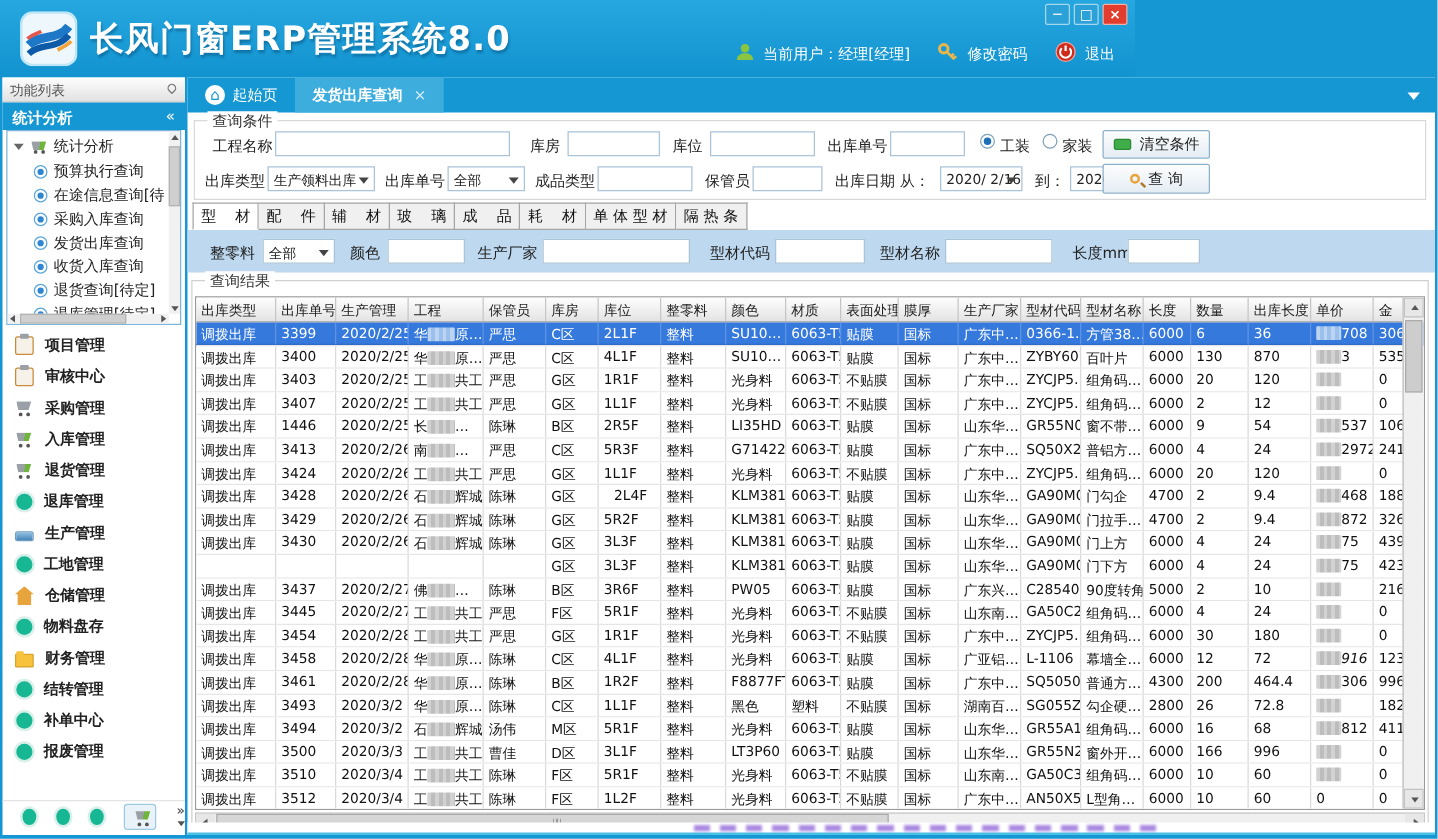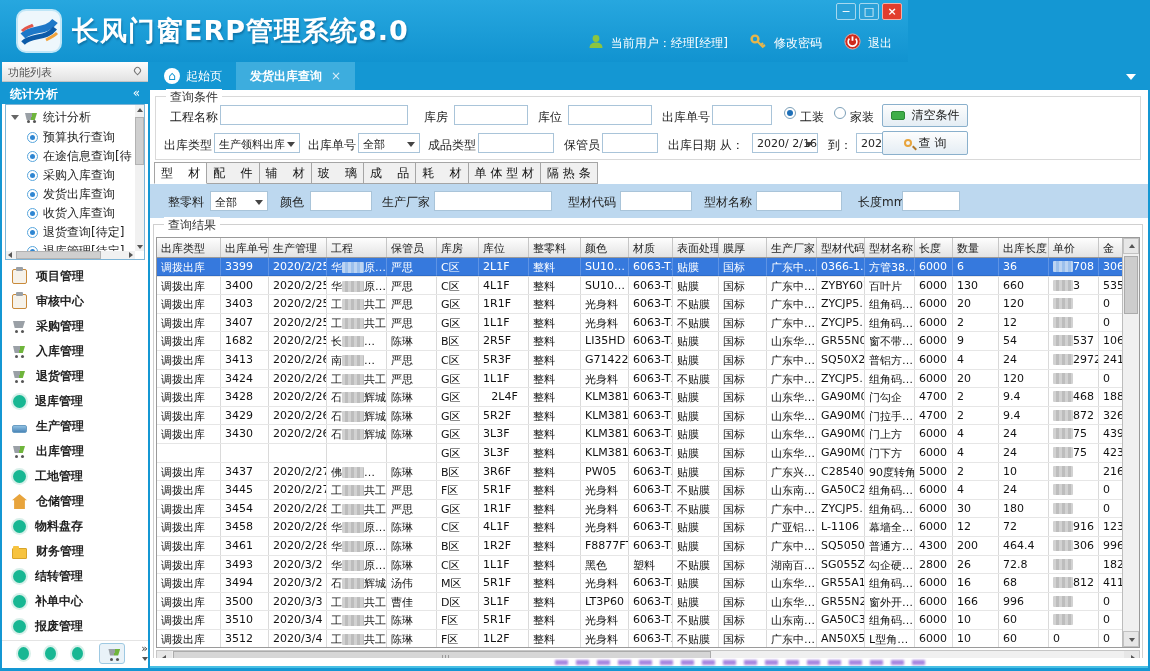--- a/index.html
+++ b/index.html
@@ -288,24 +288,20 @@
       </div>
       <div class="menu-item">
         <span class="ic ic-dot-icon"></span>
         <span>退库管理</span>
       </div>
       <div class="menu-item">
         <span class="ic ic-production-icon"></span>
         <span>生产管理</span>
       </div>
       <div class="menu-item">
-        <span class="ic ic-cart-green-icon"></span>
-        <span>出库管理</span>
-      </div>
-      <div class="menu-item">
         <span class="ic ic-dot-icon"></span>
         <span>工地管理</span>
       </div>
       <div class="menu-item">
         <span class="ic ic-warehouse-icon"></span>
         <span>仓储管理</span>
       </div>
       <div class="menu-item">
         <span class="ic ic-dot-icon"></span>
         <span>物料盘存</span>
@@ -478,21 +474,21 @@
             <div class="gr-cell" style="width: 52px;">整料</div>
             <div class="gr-cell" style="width: 48px;">SU10…</div>
             <div class="gr-cell" style="width: 44px;">6063-T5</div>
             <div class="gr-cell" style="width: 46px;">贴膜</div>
             <div class="gr-cell" style="width: 48px;">国标</div>
             <div class="gr-cell" style="width: 50px;">广东中…</div>
             <div class="gr-cell" style="width: 48px;">ZYBY607</div>
             <div class="gr-cell" style="width: 50px;">百叶片</div>
             <div class="gr-cell" style="width: 38px;">6000</div>
             <div class="gr-cell" style="width: 46px;">130</div>
-            <div class="gr-cell" style="width: 50px;">660</div>
+            <div class="gr-cell" style="width: 50px;">870</div>
             <div class="gr-cell" style="width: 50px;"><span class="pxblur" style="width: 20px;"></span>3</div>
             <div class="gr-cell" style="width: 26px;">535</div>
           </div>
           <div class="grid-row">
             <div class="gr-cell" style="width: 64px;">调拨出库</div>
             <div class="gr-cell" style="width: 48px;">3403</div>
             <div class="gr-cell" style="width: 58px;">2020/2/25</div>
             <div class="gr-cell" style="width: 60px;">工<span class="pxblur" style="width: 22px;"></span>共工程</div>
             <div class="gr-cell" style="width: 50px;">严思</div>
             <div class="gr-cell" style="width: 42px;">G区</div>
@@ -528,21 +524,21 @@
             <div class="gr-cell" style="width: 48px;">ZYCJP5…</div>
             <div class="gr-cell" style="width: 50px;">组角码…</div>
             <div class="gr-cell" style="width: 38px;">6000</div>
             <div class="gr-cell" style="width: 46px;">2</div>
             <div class="gr-cell" style="width: 50px;">12</div>
             <div class="gr-cell" style="width: 50px;"><span class="pxblur" style="width: 20px;"></span></div>
             <div class="gr-cell" style="width: 26px;">0</div>
           </div>
           <div class="grid-row">
             <div class="gr-cell" style="width: 64px;">调拨出库</div>
-            <div class="gr-cell" style="width: 48px;">1682</div>
+            <div class="gr-cell" style="width: 48px;">1446</div>
             <div class="gr-cell" style="width: 58px;">2020/2/25</div>
             <div class="gr-cell" style="width: 60px;">长<span class="pxblur" style="width: 22px;"></span>…</div>
             <div class="gr-cell" style="width: 50px;">陈琳</div>
             <div class="gr-cell" style="width: 42px;">B区</div>
             <div class="gr-cell" style="width: 50px;">2R5F</div>
             <div class="gr-cell" style="width: 52px;">整料</div>
             <div class="gr-cell" style="width: 48px;">LI35HD</div>
             <div class="gr-cell" style="width: 44px;">6063-T5</div>
             <div class="gr-cell" style="width: 46px;">贴膜</div>
             <div class="gr-cell" style="width: 48px;">国标</div>
@@ -765,21 +761,21 @@
             <div class="gr-cell" style="width: 48px;">光身料</div>
             <div class="gr-cell" style="width: 44px;">6063-T5</div>
             <div class="gr-cell" style="width: 46px;">贴膜</div>
             <div class="gr-cell" style="width: 48px;">国标</div>
             <div class="gr-cell" style="width: 50px;">广亚铝…</div>
             <div class="gr-cell" style="width: 48px;">L-1106</div>
             <div class="gr-cell" style="width: 50px;">幕墙全…</div>
             <div class="gr-cell" style="width: 38px;">6000</div>
             <div class="gr-cell" style="width: 46px;">12</div>
             <div class="gr-cell" style="width: 50px;">72</div>
-            <div class="gr-cell" style="width: 50px;"><span class="pxblur" style="width: 20px;"></span>916</div>
+            <div class="gr-cell" style="width: 50px; font-style: italic;"><span class="pxblur" style="width: 20px;"></span>916</div>
             <div class="gr-cell" style="width: 26px;">123</div>
           </div>
           <div class="grid-row">
             <div class="gr-cell" style="width: 64px;">调拨出库</div>
             <div class="gr-cell" style="width: 48px;">3461</div>
             <div class="gr-cell" style="width: 58px;">2020/2/28</div>
             <div class="gr-cell" style="width: 60px;">华<span class="pxblur" style="width: 22px;"></span>原…</div>
             <div class="gr-cell" style="width: 50px;">陈琳</div>
             <div class="gr-cell" style="width: 42px;">B区</div>
             <div class="gr-cell" style="width: 50px;">1R2F</div>

